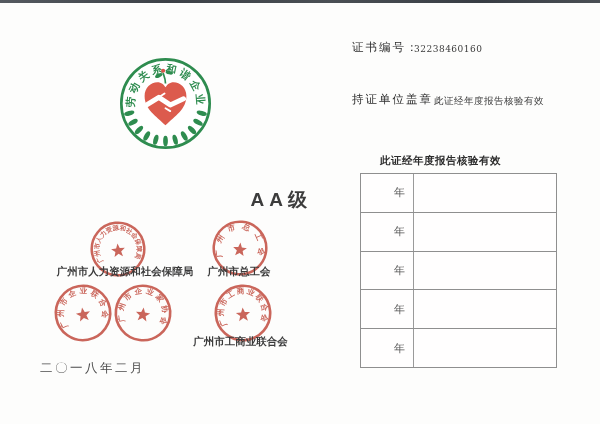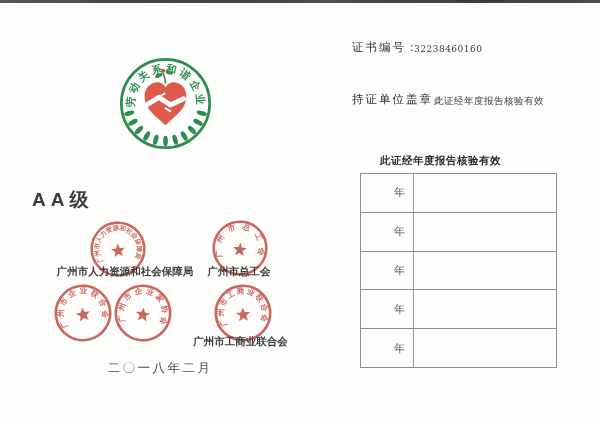--- a/index.html
+++ b/index.html
@@ -5,23 +5,23 @@
   * { margin:0; padding:0; box-sizing:border-box; }
   html,body { width:600px; height:424px; }
   body { font-family:"Liberation Sans","DejaVu Sans",sans-serif; background:#ffffff; }
   .page { position:relative; width:600px; height:424px; background:#fdfdfc; overflow:hidden; }
   .scan-edge { position:absolute; top:0; left:0; width:600px; height:3px;
                background:linear-gradient(to right,#555a60 0%,#3c4147 28%,#4a4f54 55%,#383d44 80%,#4a4f54 100%); }
   .abs { position:absolute; }
 
   
   .title { font-weight:bold; color:#3c3c3c; font-size:20px; letter-spacing:0.5px; text-align:center; white-space:nowrap; }
-  .grade { font-weight:bold; color:#3c3c3c; font-size:19px; letter-spacing:5px; text-align:left; }
+  .grade { font-weight:bold; color:#3c3c3c; font-size:19px; letter-spacing:5px; text-align:right; }
   .seal-label { font-size:10.5px; color:#3b3b3b; font-weight:bold; text-align:center; white-space:nowrap; }
-  .issue-date { font-size:12.5px; color:#4a4a4a; letter-spacing:2.5px; text-align:center; }
+  .issue-date { font-size:12.5px; color:#4a4a4a; letter-spacing:2.5px; text-align:left; }
 
   .emblem { width:95px; height:95px; }
   .emblem svg { width:100%; height:100%; }
   .emblem-arc { fill:#2e8c4f; font-size:11px; font-weight:bold; letter-spacing:3px; }
 
   .seal { opacity:0.9; }
   .seal svg { width:100%; height:100%; overflow:visible; }
   .seal-ring { fill:none; stroke:#c5564a; stroke-width:2.8; }
   .seal-arc { fill:#c5564a; font-weight:bold; }
   .fs-long  { font-size:7px;   letter-spacing:0px; }

